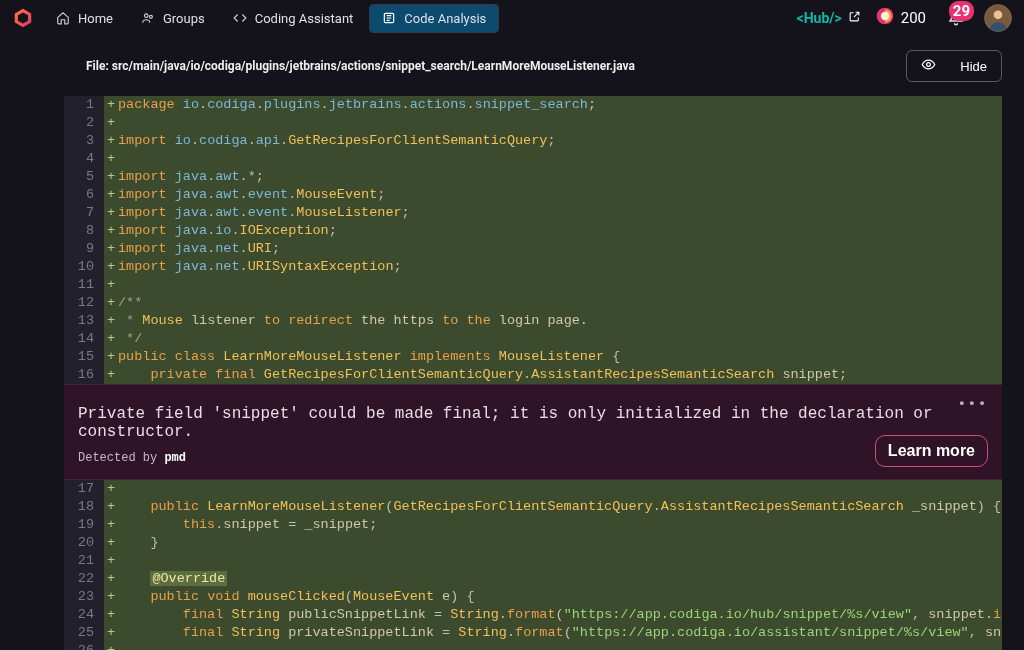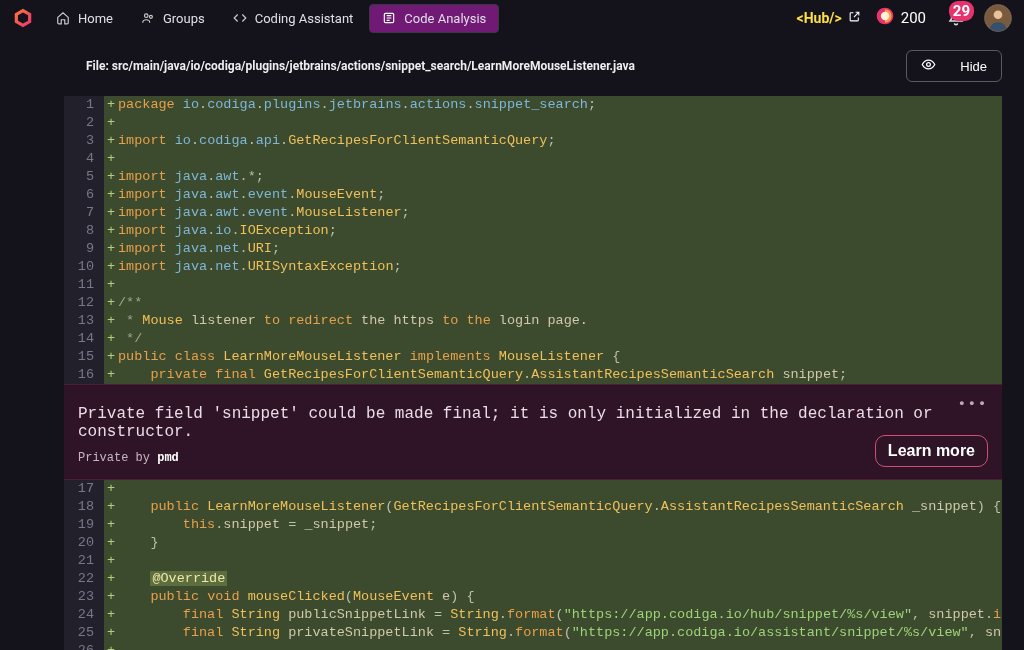--- a/index.html
+++ b/index.html
@@ -26,27 +26,27 @@
 .nav-item {
   display: flex; align-items: center;
   gap: 8px;
   padding: 6px 12px;
   font-size: 13px;
   color: #e0dde8;
   cursor: pointer;
   border-radius: 4px;
 }
 .nav-item.active {
-  background: #701a75;
+  background: #0c4a6e;
   border: 1px solid #3a3644;
 }
 .nav-item .ico { width: 14px; height: 14px; display: inline-flex; align-items: center; justify-content: center; }
 .nav-spacer { flex: 1; }
 .hub-badge {
-  font-weight: 700; font-size: 14px; color: #fde047;
+  font-weight: 700; font-size: 14px; color: #14b8a6;
   display: flex; align-items: center; gap: 6px; margin-right: 10px; margin-left: 8px;
 }
 .points {
   display: flex; align-items: center; gap: 6px;
   font-weight: 400; font-size: 15px; margin-right: 14px;
 }
 .bell { position: relative; width: 24px; height: 24px; display: flex; align-items: center; justify-content: center; margin-right: 12px; cursor: pointer; }
 .bell .badge {
   position: absolute; top: -5px; right: -6px;
   background: #e6336d; color: #fff;
@@ -310,21 +310,21 @@
         <div class="gutter">16</div>
         <div class="marker">+</div>
         <div class="src">    <span class="t-kw">private</span> <span class="t-kw">final</span> <span class="t-cls">GetRecipesForClientSemanticQuery</span><span class="t-punc">.</span><span class="t-cls">AssistantRecipesSemanticSearch</span> <span class="t-id">snippet</span><span class="t-punc">;</span></div>
       </div>
     </div>
 
   <div class="violation">
     <div class="vio-more">•••</div>
     <div class="vio-msg">Private field 'snippet' could be made final; it is only initialized in the declaration or constructor.</div>
     <div class="vio-det">
-      <span>Private by </span><b>pmd</b>
+      <span>Detected by </span><b>pmd</b>
     </div>
     <button class="vio-learn">Learn more</button>
   </div>
 
   <div id="block-b">
       <div class="codeline">
         <div class="gutter">17</div>
         <div class="marker">+</div>
         <div class="src"></div>
       </div>

